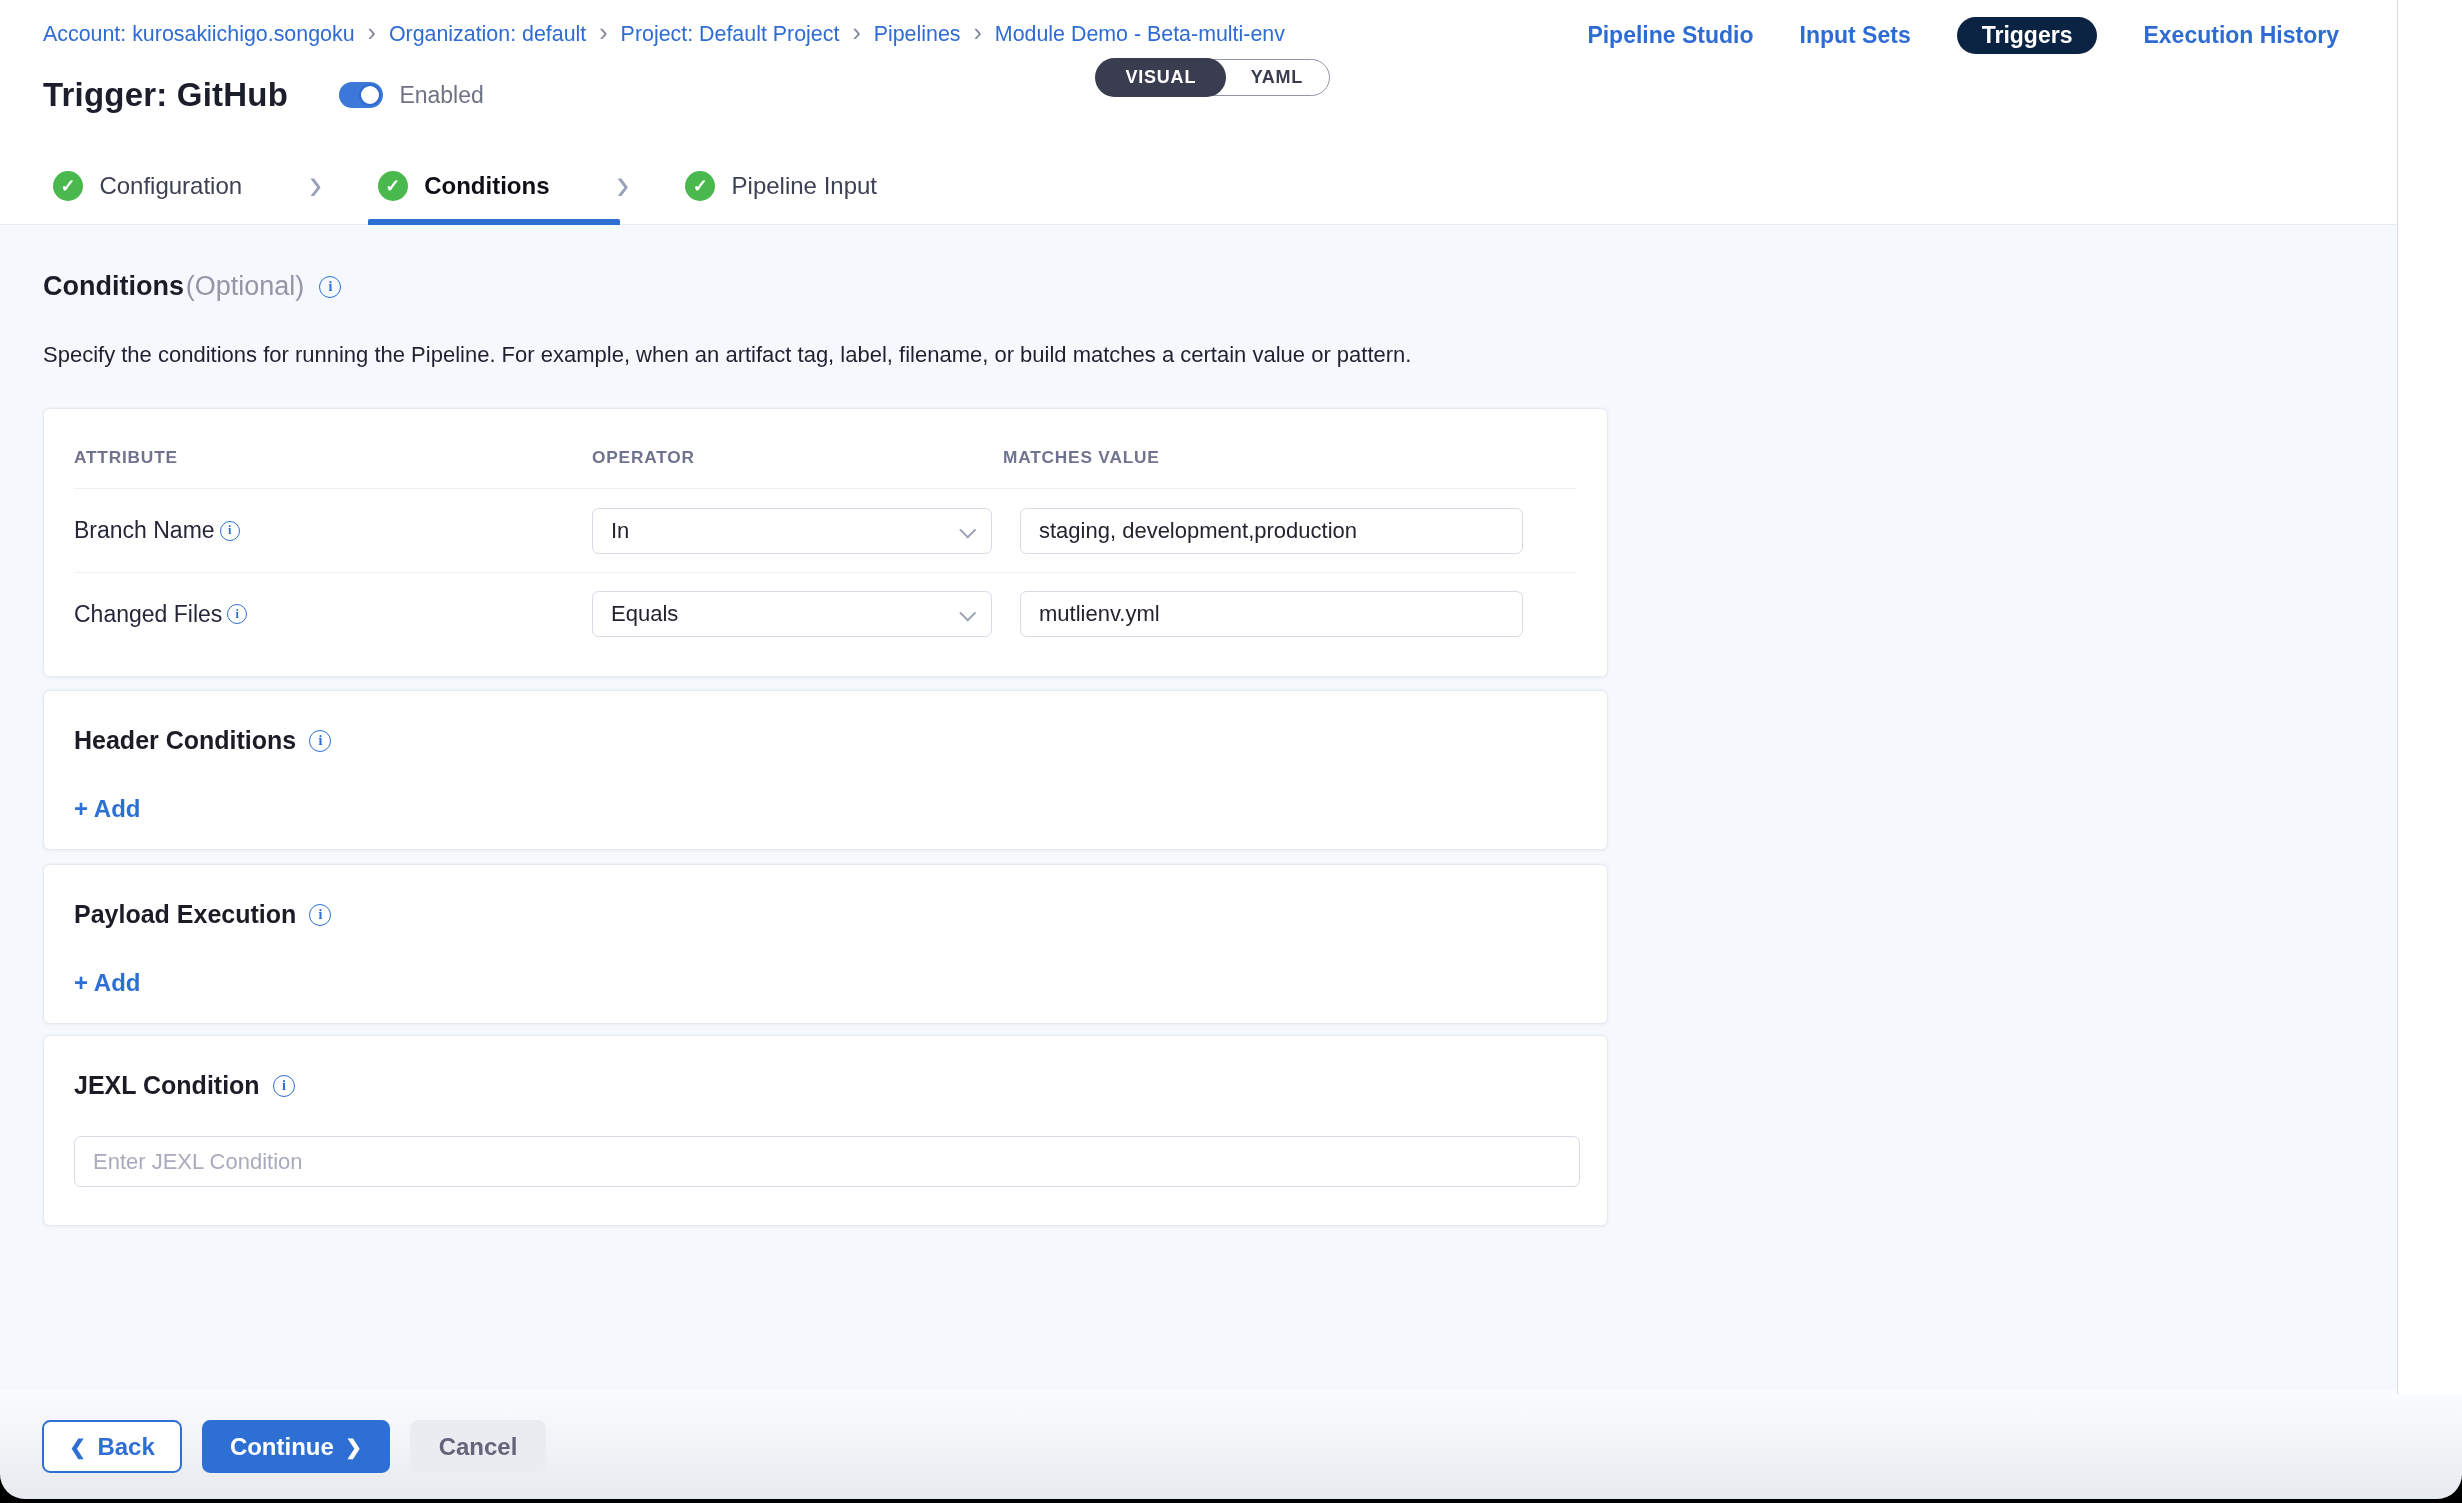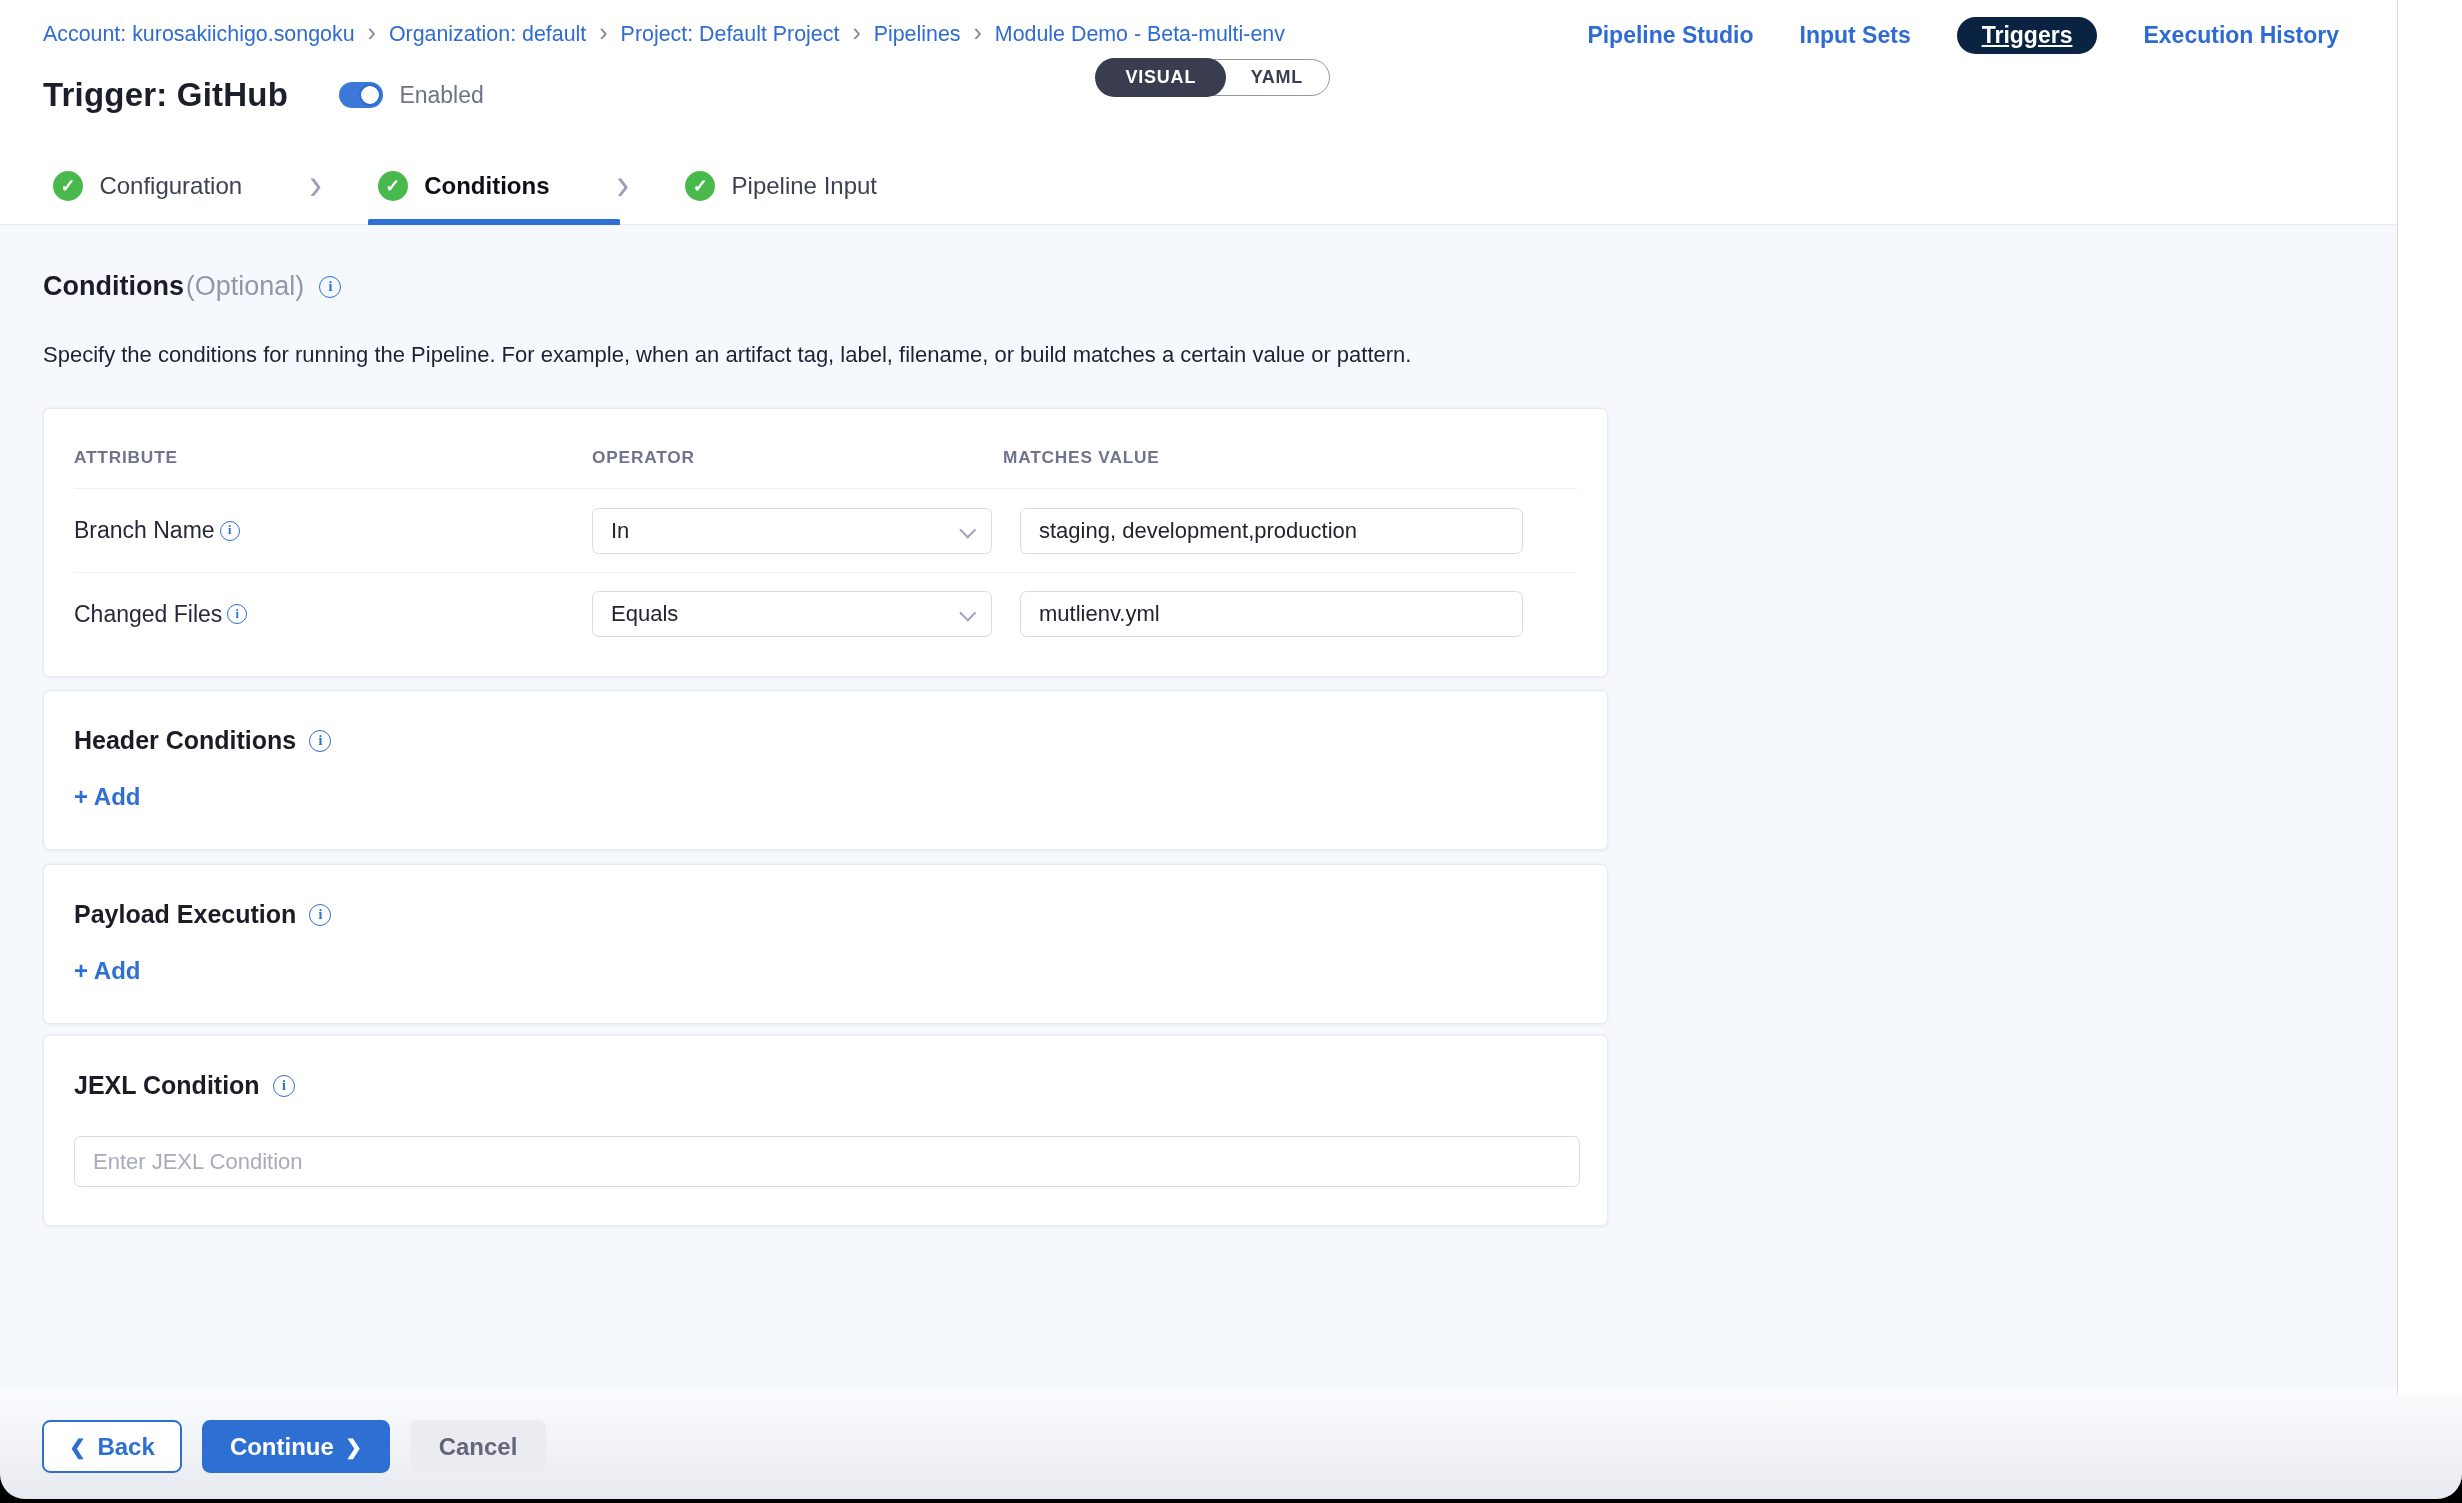--- a/index.html
+++ b/index.html
@@ -13,21 +13,21 @@
             border-bottom:0.8px solid #e8ebf2; }
 
   .breadcrumb { position:absolute; left:43px; top:20px; display:flex; align-items:center; gap:13px;
                 font-size:21.4px; color:#2e6bd2; white-space:nowrap; }
   .breadcrumb a { color:#2e6bd2; text-decoration:none; cursor:pointer; }
   .crumb-sep { color:#838a9e; font-size:25px; line-height:1; padding-bottom:3.3px; }
 
   .topnav { position:absolute; top:15px; right:123px; display:flex; align-items:center; gap:46px;
             font-size:23px; font-weight:600; color:#2e6bd2; height:41px; }
   .topnav-item { cursor:pointer; }
-  .topnav-item.active { background:#0b2342; color:#fff; border-radius:822px; padding:5px 25px;text-decoration:underline; }
+  .topnav-item.active { background:#0b2342; color:#fff; border-radius:822px; padding:5px 25px; }
 
   .title-row { position:absolute; left:43px; top:76px; display:flex; align-items:center; }
   .page-title { font-size:33px; font-weight:700; color:#1d1e2c; letter-spacing:0.2px; }
   .toggle { width:44px; height:25.5px; border-radius:13px; background:#3b78d8; position:relative;
             margin-left:51px; cursor:pointer; flex:0 0 auto; }
   .toggle .knob { position:absolute; top:1.6px; right:1.6px; width:22px; height:22px; border-radius:50%;
                   background:#fff; border:2.5px solid #2f6bd0; }
   .toggle-label { font-size:23px; color:#6f7284; margin-left:16.4px; }
 
   .view-toggle { position:absolute; left:1096px; top:59px; height:37px; display:flex; align-items:stretch;
@@ -80,21 +80,21 @@
   .text-input { height:46px; border:1.6px solid #d8dae6; border-radius:6.6px; background:#fff;
                 font-size:22px; color:#23242e; padding:0 18px; font-family:"Liberation Sans", sans-serif;
                 outline:none; }
   .trow .text-input { width:503px; margin-left:28px; }
 
   .card-header-cond { top:465px; height:160px; }
   .card-payload-cond { top:639px; height:160px; }
   .card-jexl { top:810px; height:191px; }
   .card-heading-row { display:flex; align-items:center; gap:8.2px; padding-top:35px; }
   .card-heading { font-size:25px; font-weight:700; color:#1b1c26; }
-  .add-link { display:inline-block; margin-top:28px; font-size:24px; font-weight:600; color:#2e6fd4; cursor:pointer; }
+  .add-link { display:inline-block; margin-top:40px; font-size:24px; font-weight:600; color:#2e6fd4; cursor:pointer; }
   .jexl-input { width:1506px; margin-top:36px; height:51px; }
   .text-input::placeholder { color:#a8abbc; }
 
   
   .footer { position:absolute; top:1390px; left:0; width:2462px; height:109px;
             background:linear-gradient(#fbfcfe, #e7eaef); }
   .footer-buttons { position:absolute; left:42px; top:30px; display:flex; gap:20px; align-items:center; }
   .btn { height:53px; border-radius:8.2px; display:flex; align-items:center; justify-content:center;
          font-size:24px; font-weight:700; cursor:pointer; border:none; gap:11.5px;
          font-family:"Liberation Sans", sans-serif; }

